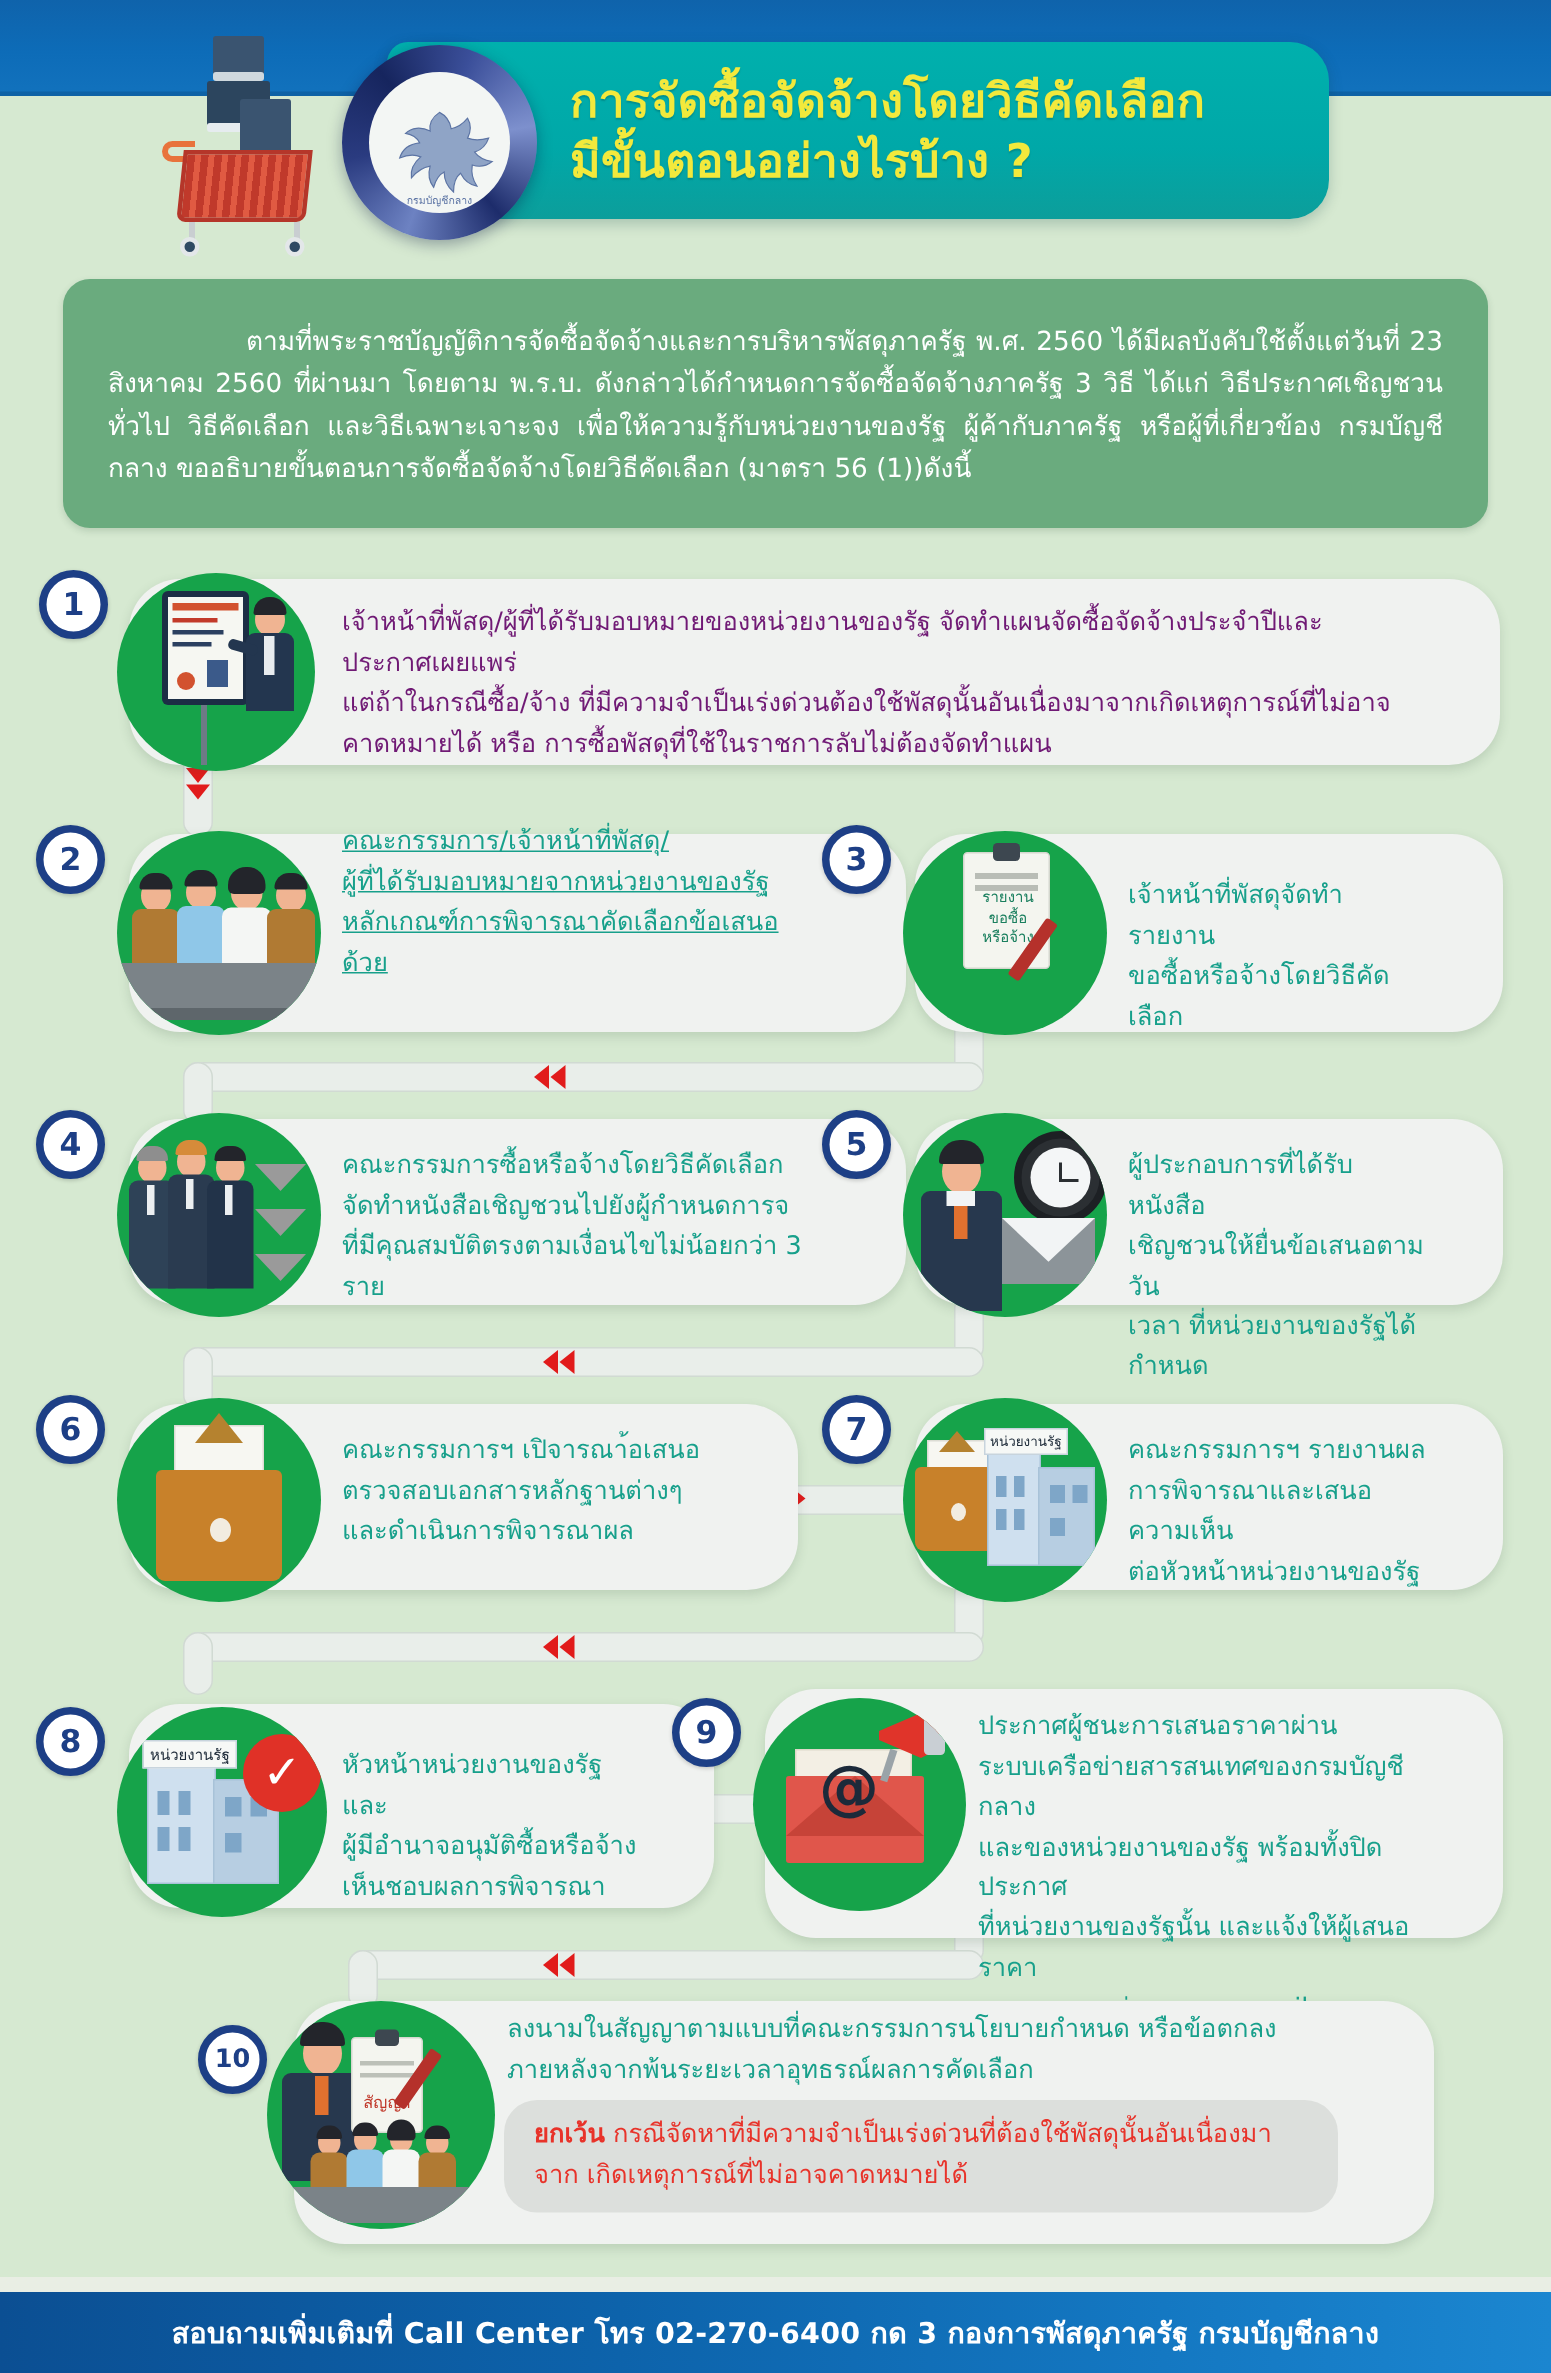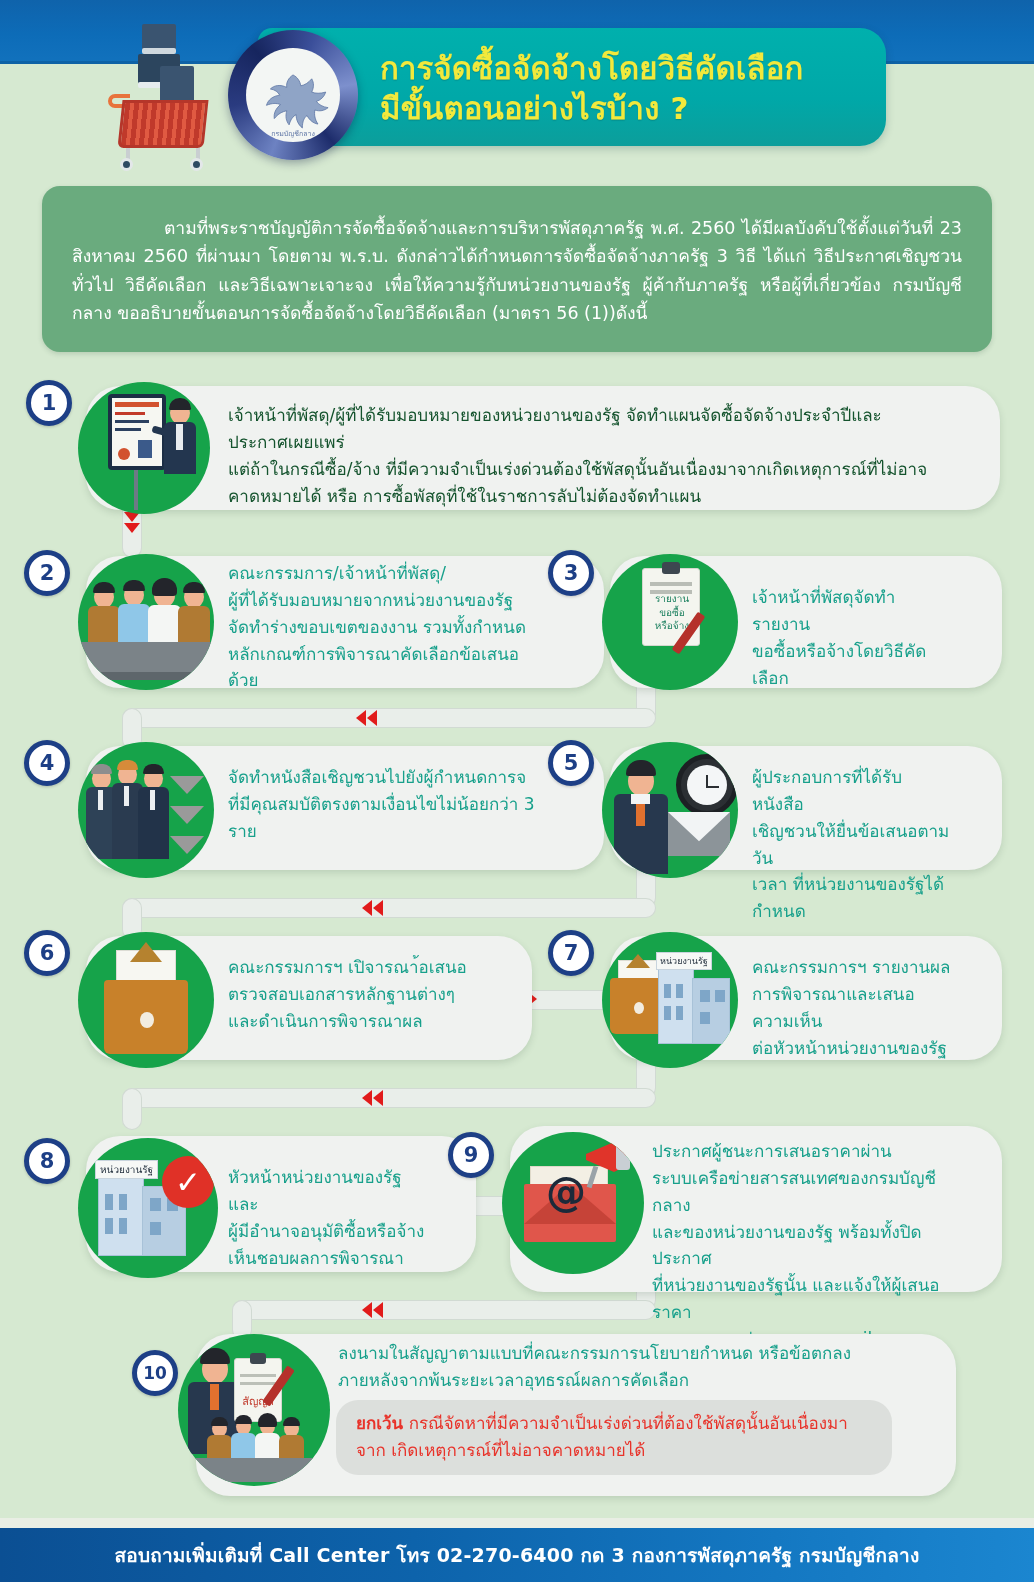--- a/index.html
+++ b/index.html
@@ -119,21 +119,21 @@
     position:absolute;left:-18px;top:-4px;width:46px;height:46px;border-radius:50%;
     background:#ffffff;border:5px solid #1d3f86;
     display:flex;align-items:center;justify-content:center;
     color:#1d3f86;font-size:21px;font-weight:bold;z-index:6;
     box-shadow:0 1px 3px rgba(0,0,0,.2);
   }
   .badge.wide{font-size:17px;}
   .txt{
     position:absolute;color:#17a08b;font-size:17px;line-height:1.58;
   }
-  .txt.g{color:#14532d;}
+  .txt.g{color:#701a75;}
 
   
   .excp{
     background:#dcdfdc;border-radius:22px;padding:10px 20px 12px 20px;
     color:#e8332a;font-size:17px;line-height:1.56;
   }
   .excp b{font-weight:bold;}
 
   
   .footer{
@@ -318,24 +318,23 @@
           <div class="hair" style="left:74px;top:24px;width:25px;height:18px;border-radius:12px 12px 4px 4px;"></div>
         <div class="body" style="left:70px;top:51px;width:33px;height:39px;background:#f4f6f4;"></div>
         <div class="head" style="left:106px;top:32px;width:20px;height:22px;"></div>
           <div class="hair" style="left:105px;top:28px;width:22px;height:11px;"></div>
         <div class="body" style="left:100px;top:52px;width:32px;height:38px;background:#b07a33;"></div>
         <div class="desk" style="left:0;top:88px;width:136px;height:30px;"></div>
         <div class="desk2" style="left:0;top:118px;width:136px;height:8px;"></div>
       </div>
     </div>
     <div class="badge" style="left:-4px;top:2px;">2</div>
-    <div class="txt" style="left:200px;top:12px;width:320px;">
+    <div class="txt" style="left:200px;top:0;width:320px;text-decoration:underline;">
       <div>คณะกรรมการ/เจ้าหน้าที่พัสดุ/</div>
       <div>ผู้ที่ได้รับมอบหมายจากหน่วยงานของรัฐ</div>
-      <div>จัดทำร่างขอบเขตของงาน รวมทั้งกำหนด</div>
       <div>หลักเกณฑ์การพิจารณาคัดเลือกข้อเสนอด้วย</div>
     </div>
   </div>
 
   <div class="step" style="left:552px;top:548px;">
     <div class="card" style="width:392px;height:132px;"></div>
     <div class="circle" style="left:50px;top:6px;width:136px;height:136px;">
       <div class="ill">
         <div class="clip" style="left:40px;top:14px;width:58px;height:78px;"></div>
         <div class="sq" style="left:60px;top:8px;width:18px;height:12px;background:#3d4750;border-radius:3px;"></div>
@@ -372,20 +371,21 @@
         <div class="sq" style="left:20px;top:48px;width:5px;height:20px;background:#eceff1;"></div>
         <div class="sq" style="left:46px;top:44px;width:5px;height:20px;background:#eceff1;"></div>
         <div class="sq" style="left:72px;top:48px;width:5px;height:20px;background:#eceff1;"></div>
         <div class="chev" style="left:92px;top:34px;"></div>
         <div class="chev" style="left:92px;top:64px;"></div>
         <div class="chev" style="left:92px;top:94px;"></div>
       </div>
     </div>
     <div class="badge" style="left:-4px;top:2px;">4</div>
     <div class="txt" style="left:200px;top:26px;width:330px;">
+      <div>คณะกรรมการซื้อหรือจ้างโดยวิธีคัดเลือก</div>
       <div>จัดทำหนังสือเชิญชวนไปยังผู้กำหนดการจ</div>
       <div>ที่มีคุณสมบัติตรงตามเงื่อนไขไม่น้อยกว่า 3 ราย</div>
     </div>
   </div>
 
   <div class="step" style="left:552px;top:738px;">
     <div class="card" style="width:392px;height:124px;"></div>
     <div class="circle" style="left:50px;top:4px;width:136px;height:136px;">
       <div class="ill">
         <div class="head" style="left:26px;top:24px;width:26px;height:30px;"></div>

